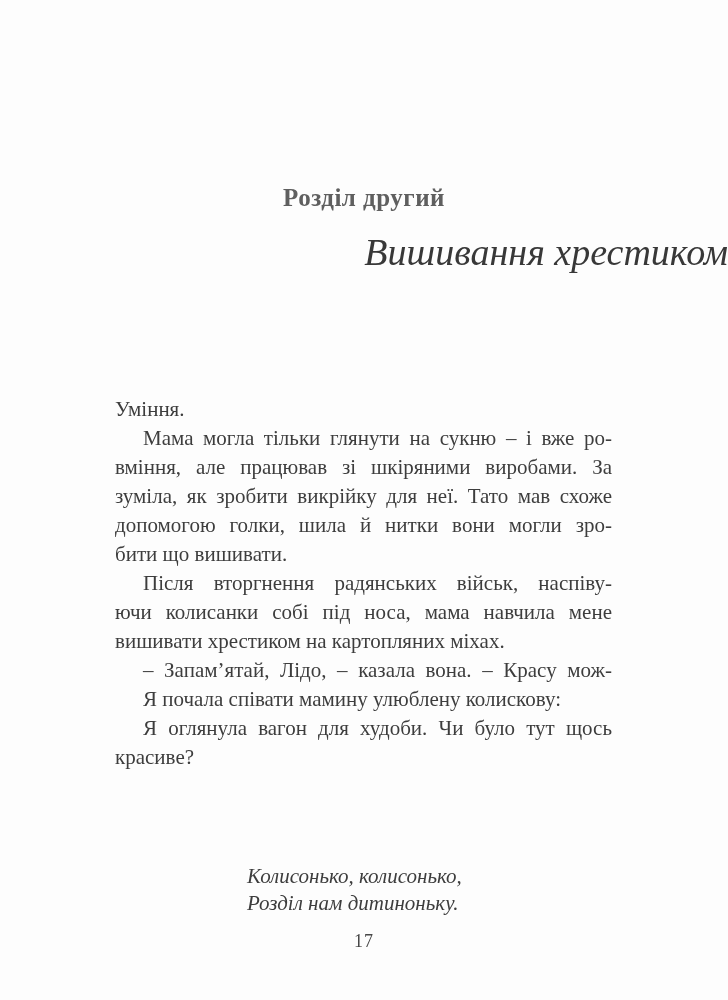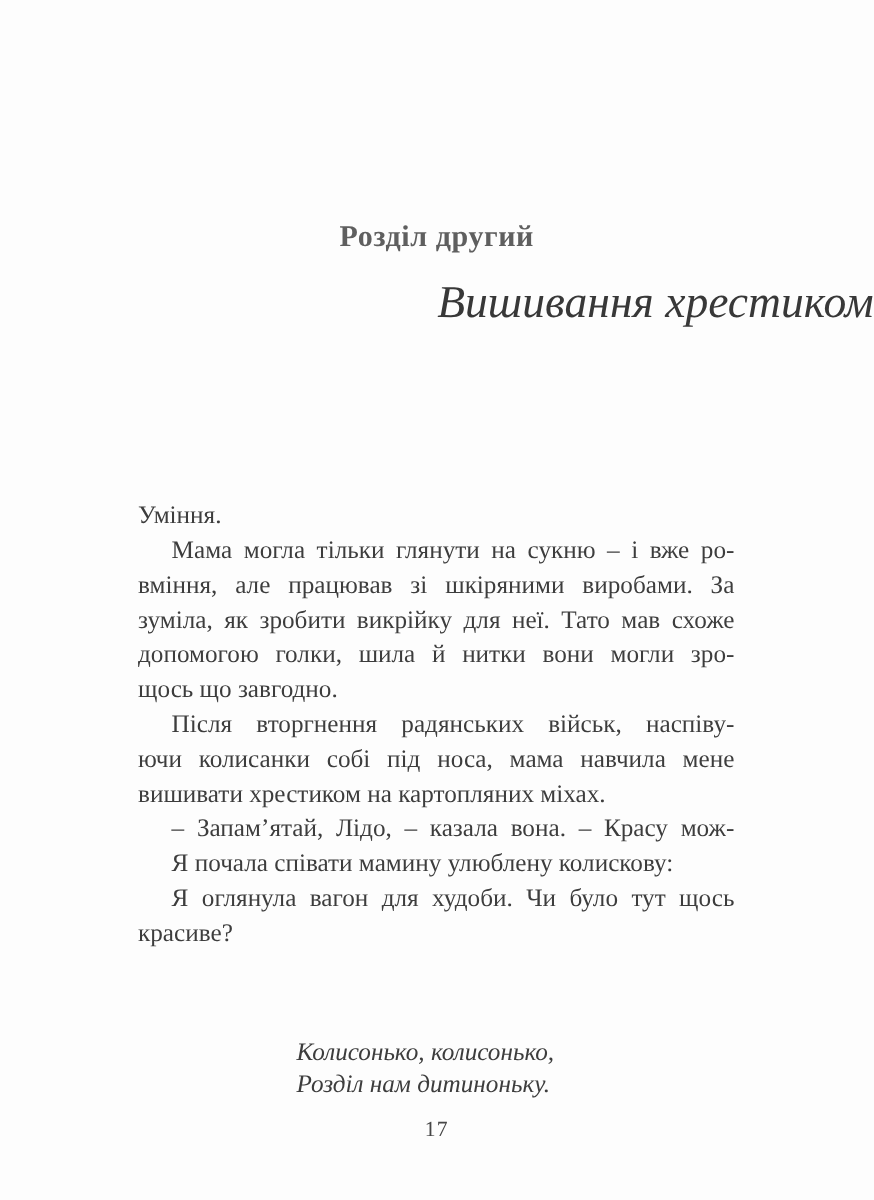--- a/index.html
+++ b/index.html
@@ -40,21 +40,20 @@
     color: #383838;
   }
   .body-text {
     position: absolute;
     top: 395px;
     left: 115px;
     width: 497px;
     font-size: 21px;
     line-height: 29px;
     color: #3d3d3d;
-    margin-top: 20px;
   }
   .para { margin: 0; }
   .line {
     text-align: justify;
     text-align-last: justify;
     white-space: normal;
   }
   .line.last { text-align-last: left; }
   .line.first-indent { text-indent: 28px; }
   .verse {
@@ -89,21 +88,21 @@
 
   <div class="body-text" id="body-text">
       <div class="para">
         <div class="line last">Уміння.</div>
       </div>
       <div class="para">
         <div class="line first-indent">Мама могла тільки глянути на сукню – і вже ро-</div>
         <div class="line">вміння, але працював зі шкіряними виробами. За</div>
         <div class="line">зуміла, як зробити викрійку для неї. Тато мав схоже</div>
         <div class="line">допомогою голки, шила й нитки вони могли зро-</div>
-        <div class="line last">щось що завгодно.</div>
+        <div class="line last">бити що вишивати.</div>
       </div>
       <div class="para">
         <div class="line first-indent">Після вторгнення радянських військ, наспіву-</div>
         <div class="line">ючи колисанки собі під носа, мама навчила мене</div>
         <div class="line last">вишивати хрестиком на картопляних міхах.</div>
       </div>
       <div class="para">
         <div class="line first-indent">– Запам’ятай, Лідо, – казала вона. – Красу мож-</div>
       </div>
       <div class="para">

